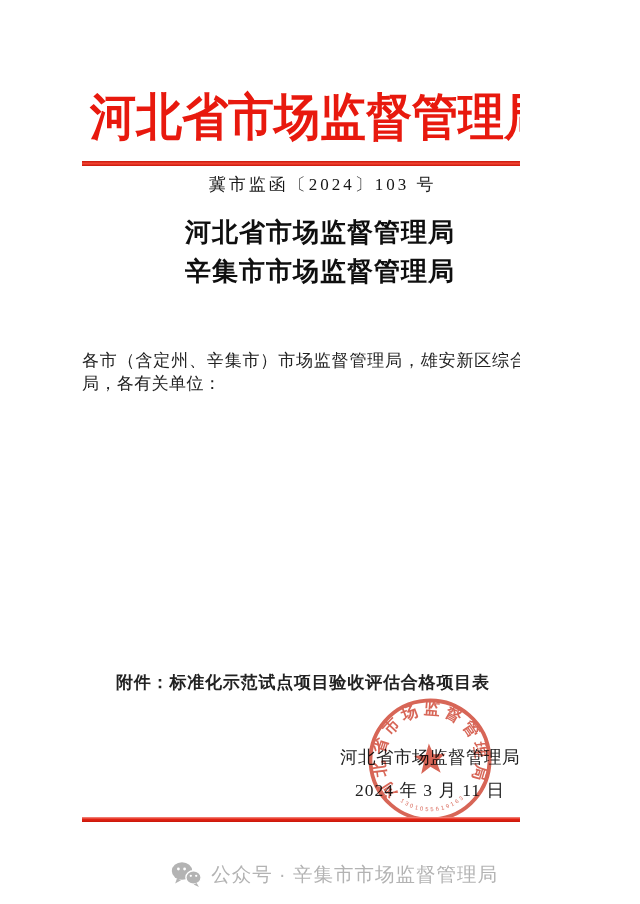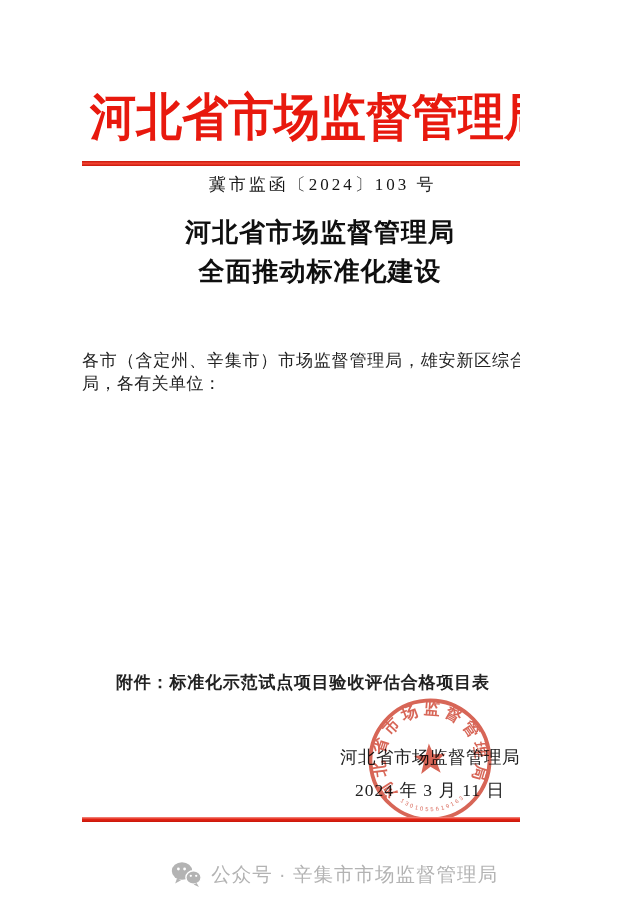--- a/index.html
+++ b/index.html
@@ -98,21 +98,21 @@
 <div class="page">
 
   <div class="org-name" style="color:#e8190e;">河北省市场监督管理局</div>
 
   <div class="rule-top"></div>
 
   <div class="doc-number">冀市监函〔2024〕103 号</div>
 
   <div class="doc-title">
     <div>河北省市场监督管理局</div>
-    <div>全面推动标准化建设</div>
+    <div>辛集市市场监督管理局</div>
   </div>
 
   <div class="content">
     <p>各市（含定州、辛集市）市场监督管理局，雄安新区综合执法局，各有关单位：</p>
   </div>
 
   <div class="attachment">附件：标准化示范试点项目验收评估合格项目表</div>
 
   <div class="signature">
     <div class="sig-org">河北省市场监督管理局</div>

